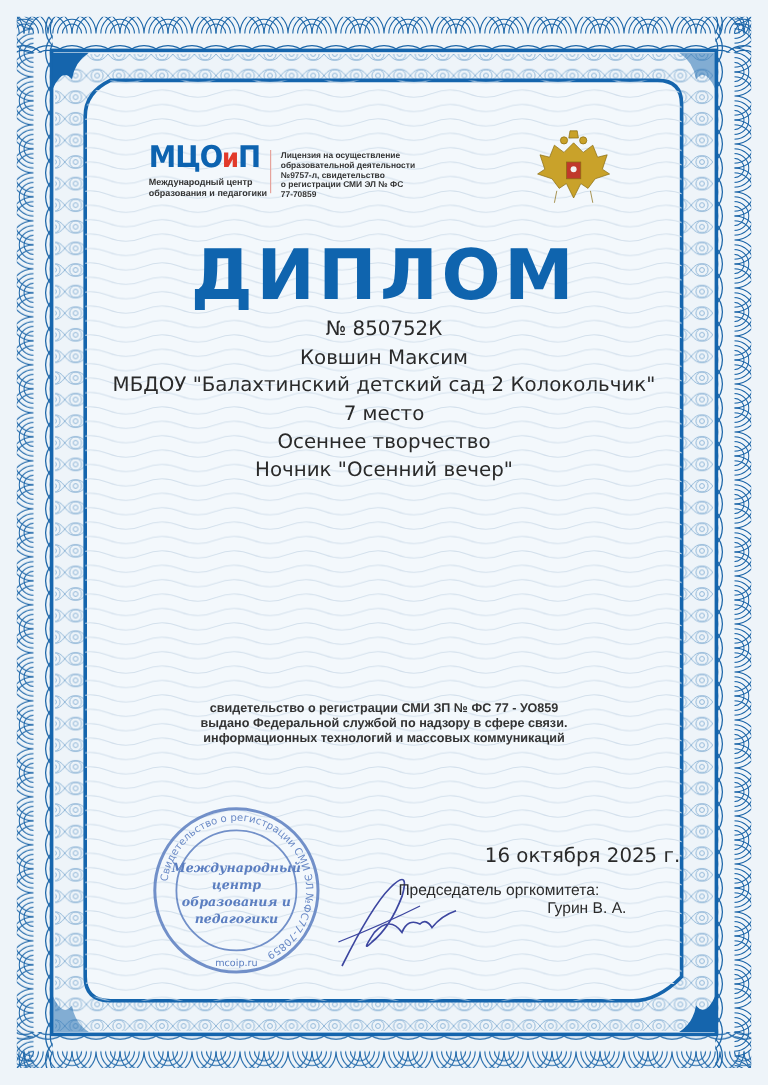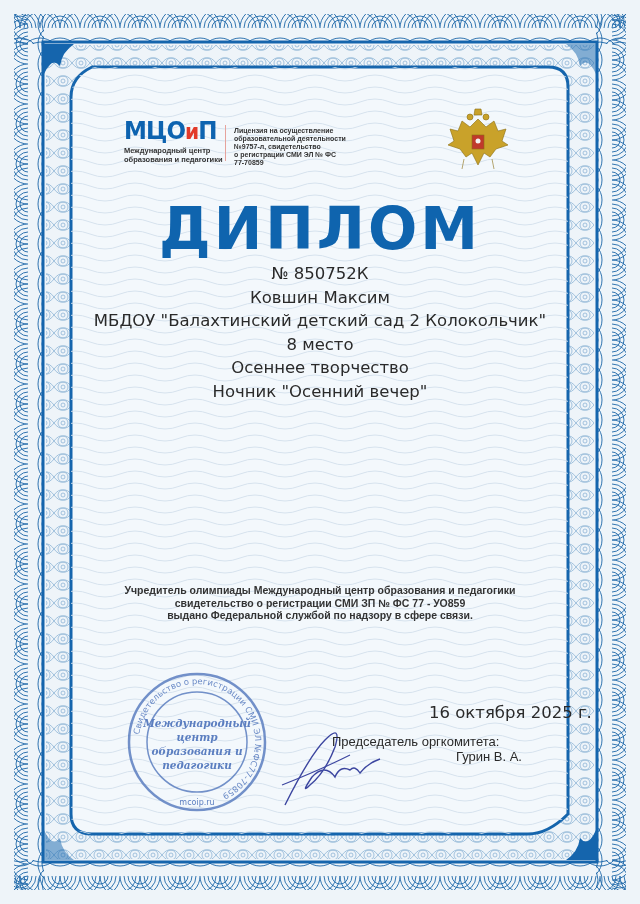--- a/index.html
+++ b/index.html
@@ -40,21 +40,21 @@
   }
   .body-lines div { height: 23.6px; line-height: 23.6px; white-space: nowrap; }
 
   .founder {
     position: absolute; left: 0; width: 640px; top: 584px; text-align: center;
     font-family: "Liberation Sans", sans-serif; font-weight: bold; font-size: 10.5px;
     line-height: 12.6px; color: #333;
   }
   .stamp { position: absolute; left: 124px; top: 669px; width: 146px; height: 146px; }
   .date {
-    position: absolute; left: 429px; top: 703px;
+    position: absolute; left: 404px; top: 703px;
     font-family: "DejaVu Sans", sans-serif; font-size: 16.5px; color: #2a2a2a; white-space: nowrap;
   }
   .chair-label {
     position: absolute; left: 332px; top: 734px;
     font-family: "Liberation Sans", sans-serif; font-size: 13px; color: #2a2a2a; white-space: nowrap;
   }
   .chair-name {
     position: absolute; left: 456px; top: 749px;
     font-family: "Liberation Sans", sans-serif; font-size: 13px; color: #2a2a2a; white-space: nowrap;
   }
@@ -145,29 +145,29 @@
     <rect x="30" y="30" width="12" height="14" fill="#c0392b" stroke="#8a6d12" stroke-width="0.6"></rect>
     <circle cx="36" cy="36" r="2.5" fill="#f2f2f2"></circle>
   </svg>
 
   <div class="title">ДИПЛОМ</div>
 
   <div class="body-lines">
     <div>№ 850752К</div>
     <div>Ковшин Максим</div>
     <div>МБДОУ "Балахтинский детский сад 2 Колокольчик"</div>
-    <div>8 место</div>
+    <div>7 место</div>
     <div>Осеннее творчество</div>
     <div>Ночник "Осенний вечер"</div>
   </div>
 
   <div class="founder">
-    <div>Учредитель олимпиады Международный центр образования и педагогики</div>
     <div>свидетельство о регистрации СМИ ЗП № ФС 77 - УО859</div>
     <div>выдано Федеральной службой по надзору в сфере связи.</div>
+    <div>информационных технологий и массовых коммуникаций</div>
   </div>
 
   <svg class="stamp" viewBox="0 0 146 146" xmlns="http://www.w3.org/2000/svg">
     <defs>
       <path id="ringPath" d="M73 73 m-58 0 a58 58 0 1 1 116 0 a58 58 0 1 1 -116 0"></path>
     </defs>
     <circle cx="73" cy="73" r="68" fill="none" stroke="#5b7ec0" stroke-width="2.5" opacity="0.85"></circle>
     <circle cx="73" cy="73" r="50" fill="none" stroke="#5b7ec0" stroke-width="1.5" opacity="0.85"></circle>
     <text font-family="DejaVu Sans, sans-serif" font-size="8.5" fill="#5b7ec0" opacity="0.9">
       <textPath href="#ringPath" startOffset="2%">Свидетельство о регистрации СМИ ЭЛ №ФС77-70859</textPath>

